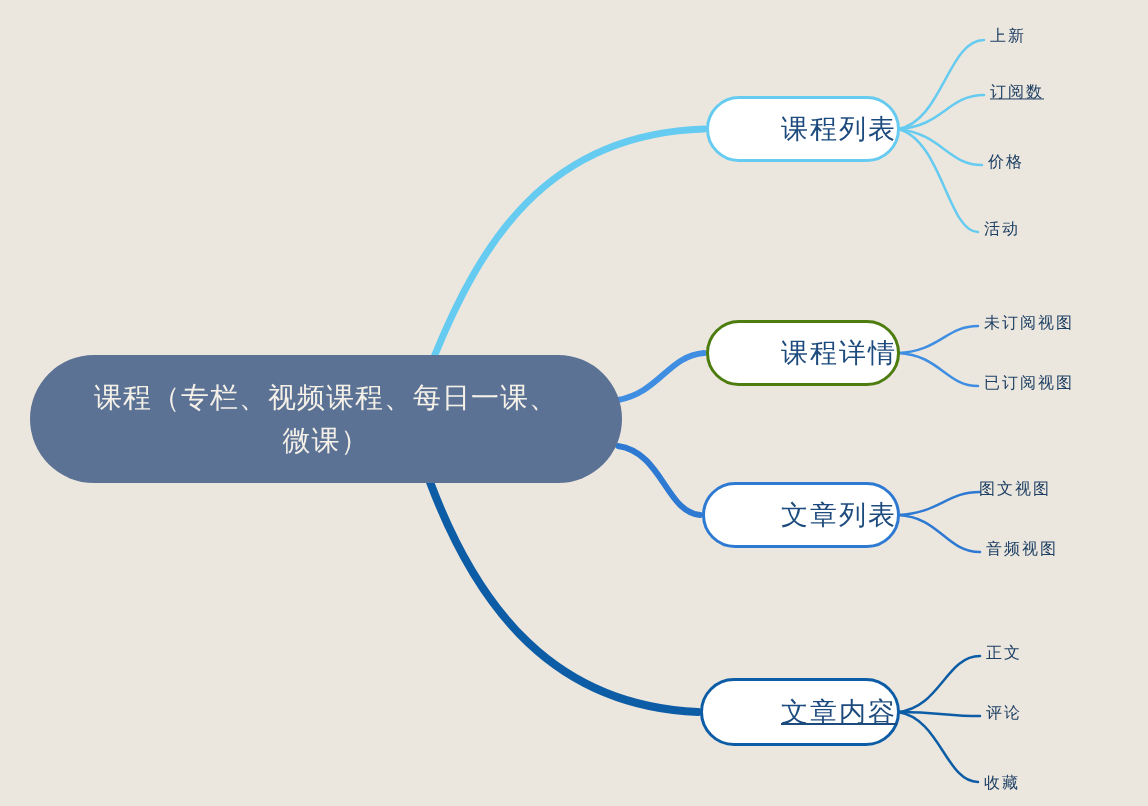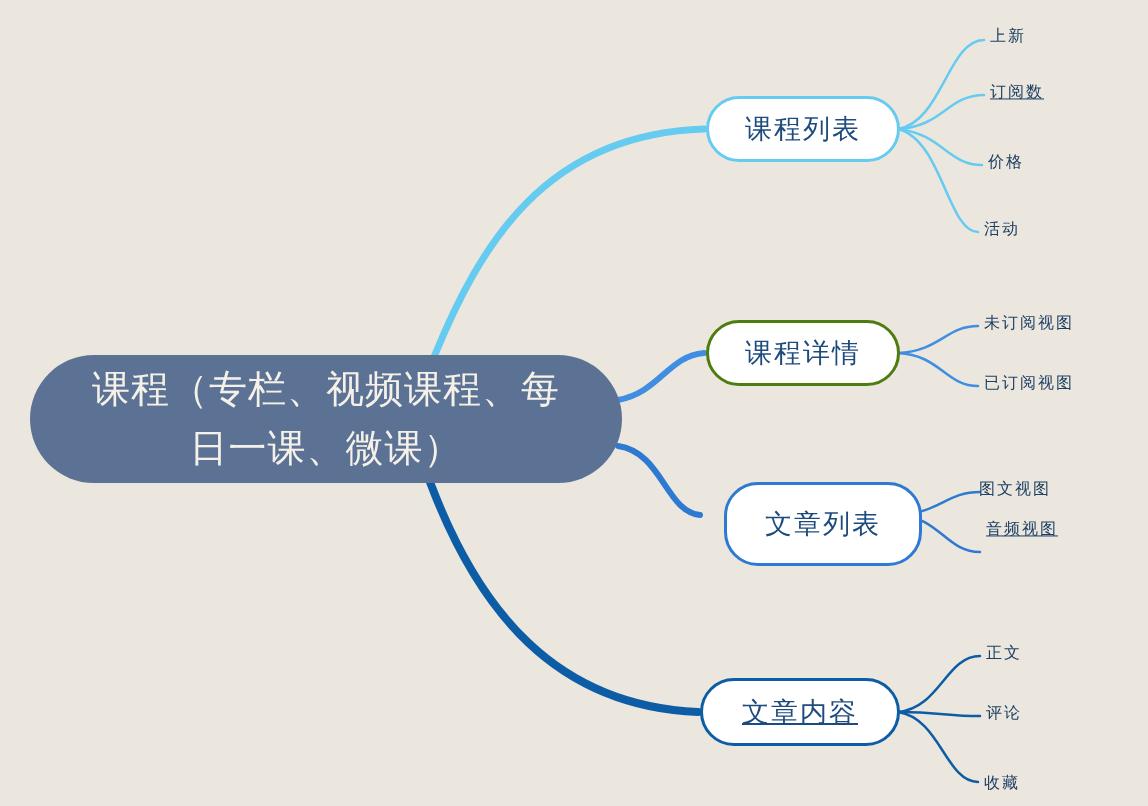--- a/index.html
+++ b/index.html
@@ -14,62 +14,62 @@
     width: 1148px; height: 806px;
   }
   .edges {
     position: absolute;
     left: 0; top: 0;
   }
   .node {
     position: absolute;
     display: flex;
     align-items: center;
-    justify-content: center;
+    justify-content: flex-end;
     text-align: center;
     cursor: default;
   }
   .root-node {
     left: 30px; top: 355px;
     width: 592px; height: 128px;
     background: #5b7295;
     border-radius: 64px;
     color: #f5f1e8;
-    font-size: 38px;
+    font-size: 28px;
     line-height: 1.55;
     padding: 0 58px;
     letter-spacing: 1px;
   }
   .branch-node {
     background: #ffffff;
     border-radius: 34px;
     font-size: 27px;
     color: #1e4b7d;
     letter-spacing: 2px;
   }
   .bn1 { left: 706px; top: 96px;  width: 194px; height: 66px; border: 3px solid #66cbf0; }
   .bn2 { left: 706px; top: 320px; width: 194px; height: 66px; border: 3px solid #4d7c0f; }
-  .bn3 { left: 724px; top: 482px; width: 198px; height: 84px; border: 3px solid #2e7ad2; }
+  .bn3 { left: 702px; top: 482px; width: 198px; height: 66px; border: 3px solid #2e7ad2; }
   .bn4 { left: 700px; top: 678px; width: 200px; height: 68px; border: 3px solid #0d5da6; text-decoration: underline; }
   .leaf {
     position: absolute;
     font-size: 16px;
     color: #1d3f63;
     letter-spacing: 2px;
     white-space: nowrap;
     transform: translateY(-55%);
   }
   .lf-1-0 { left: 990px; top: 38px; }
   .lf-1-1 { left: 990px; top: 94px; text-decoration: underline; }
   .lf-1-2 { left: 988px; top: 164px; }
   .lf-1-3 { left: 984px; top: 231px; }
   .lf-2-0 { left: 984px; top: 325px; }
   .lf-2-1 { left: 984px; top: 385px; }
   .lf-3-0 { left: 954px; top: 491px; margin-left: 25px; }
-  .lf-3-1 { left: 986px; top: 531px; text-decoration: underline; }
+  .lf-3-1 { left: 986px; top: 551px; }
   .lf-4-0 { left: 986px; top: 655px; }
   .lf-4-1 { left: 986px; top: 715px; }
   .lf-4-2 { left: 984px; top: 785px; text-align: right; }
 </style>
 </head>
 <body>
 
 <div class="canvas">
 
   <svg class="edges" width="1148" height="806" viewBox="0 0 1148 806">

